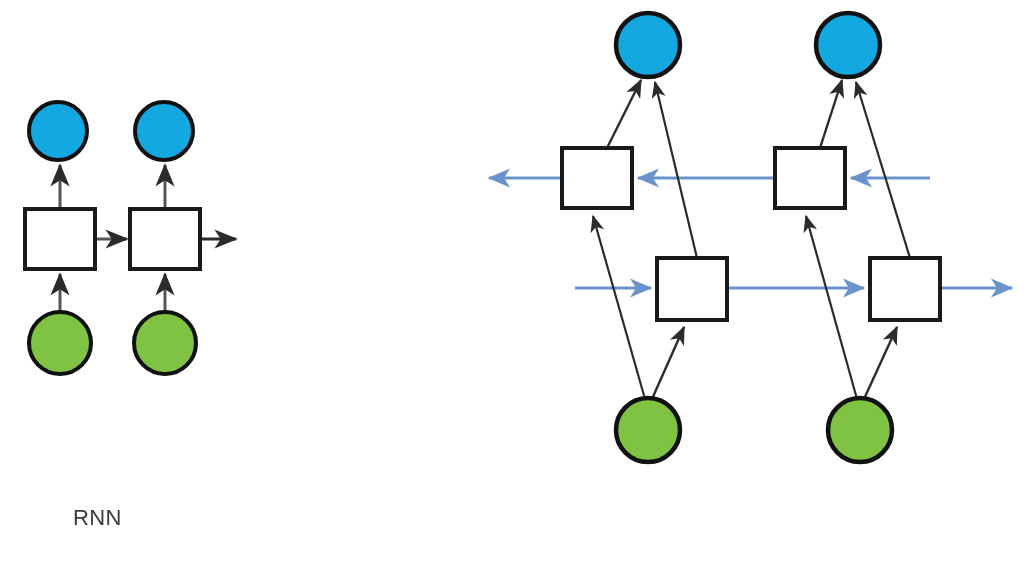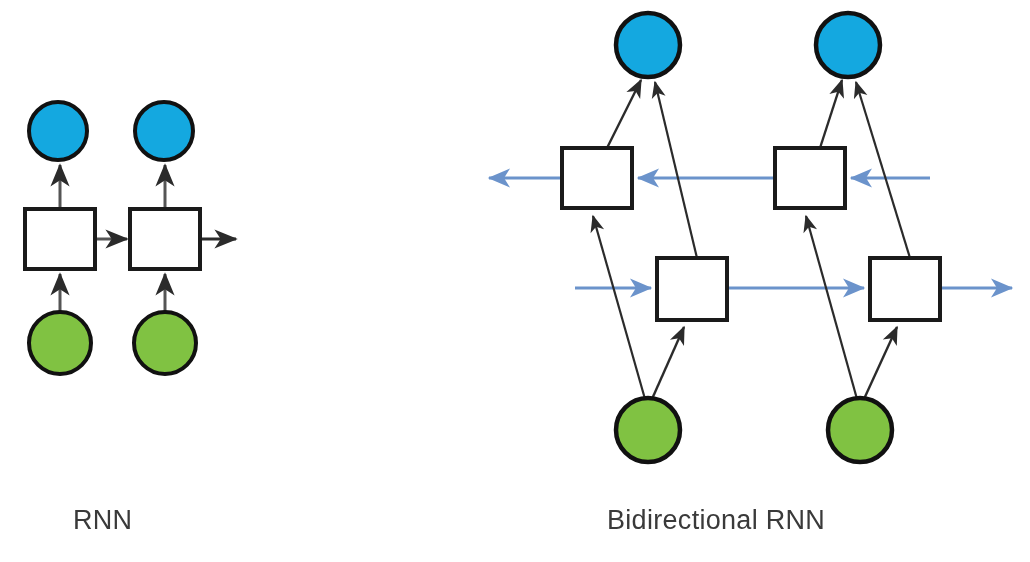--- a/index.html
+++ b/index.html
@@ -23,21 +23,21 @@
     position: absolute;
     left: 0;
     top: 0;
     width: 1030px;
     height: 562px;
     display: block;
   }
   .diagram-label {
     position: absolute;
     font-family: "Liberation Sans", sans-serif;
-    font-size: 27px;
+    font-size: 22px;
     color: #3a3a3a;
     letter-spacing: 0.3px;
     white-space: nowrap;
   }
   #label-rnn {
     left: 73px;
     top: 505px;
   }
   #label-birnn {
     left: 607px;
@@ -146,15 +146,14 @@
 
       <g>
         <circle cx="648" cy="430" r="32" fill="#80c242" stroke="#111111" stroke-width="4.5"></circle>
         <circle cx="860" cy="430" r="32" fill="#80c242" stroke="#111111" stroke-width="4.5"></circle>
       </g>
     </g>
   </svg>
 
   <div class="diagram-label" id="label-rnn">RNN</div>
 
-  <div class="diagram-label" id="label-birnn">Bidirectional RNN</div>
 
 </div>
 
 </body></html>

